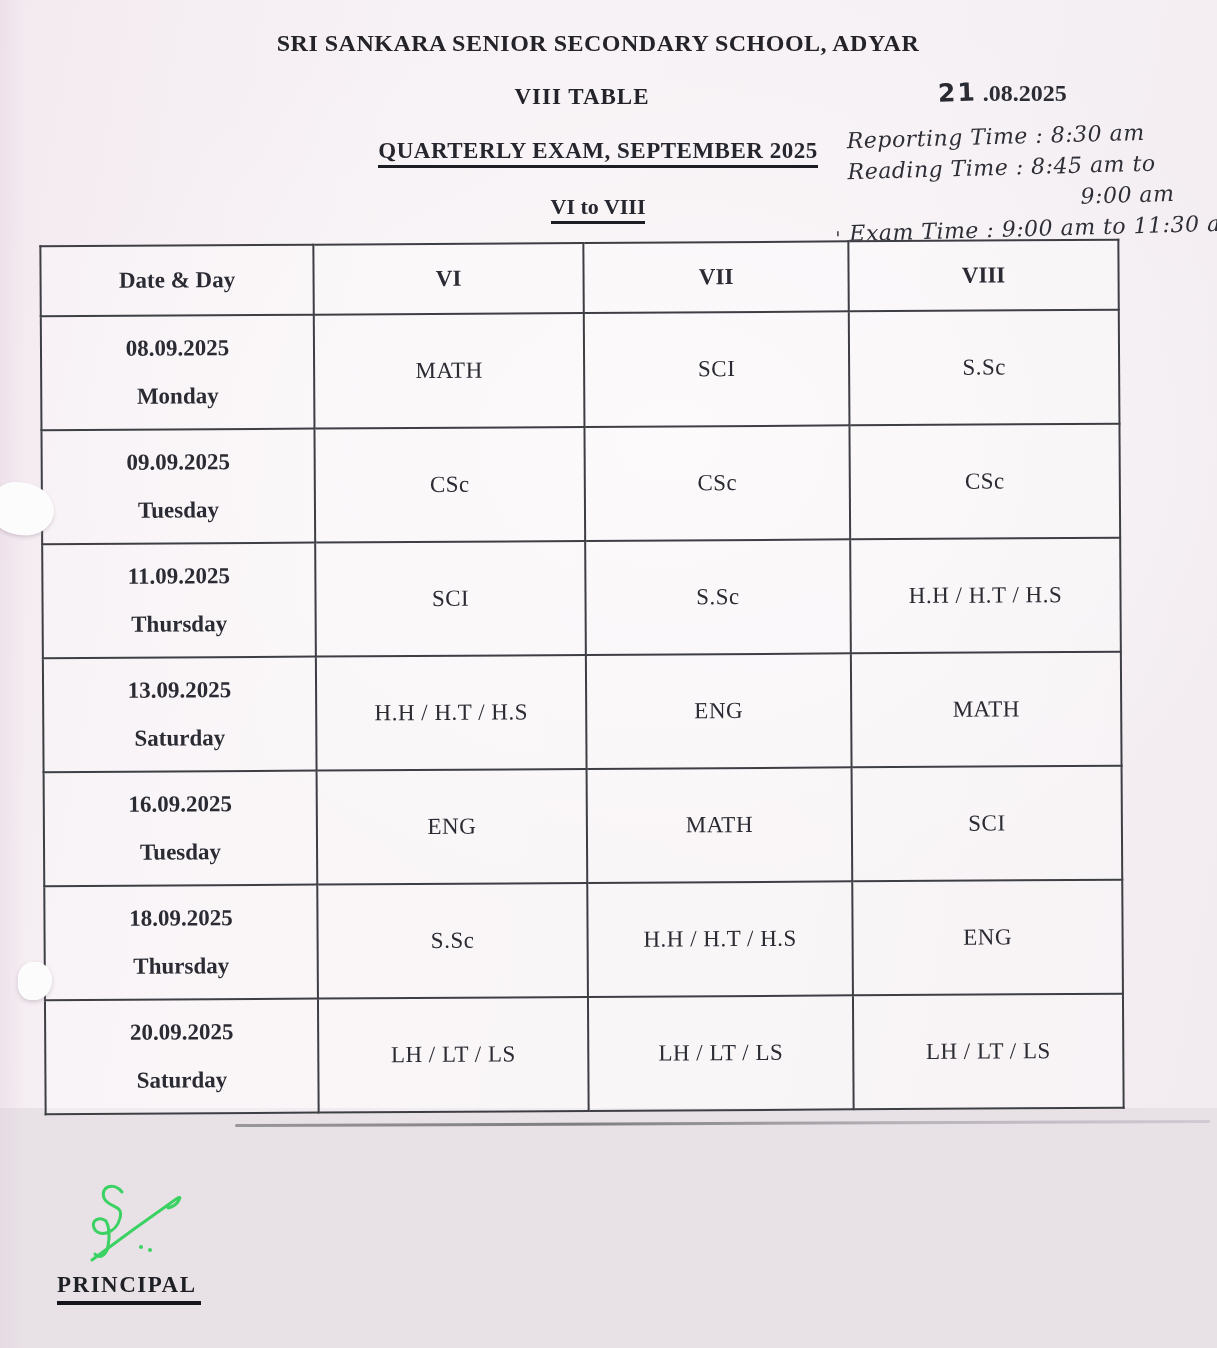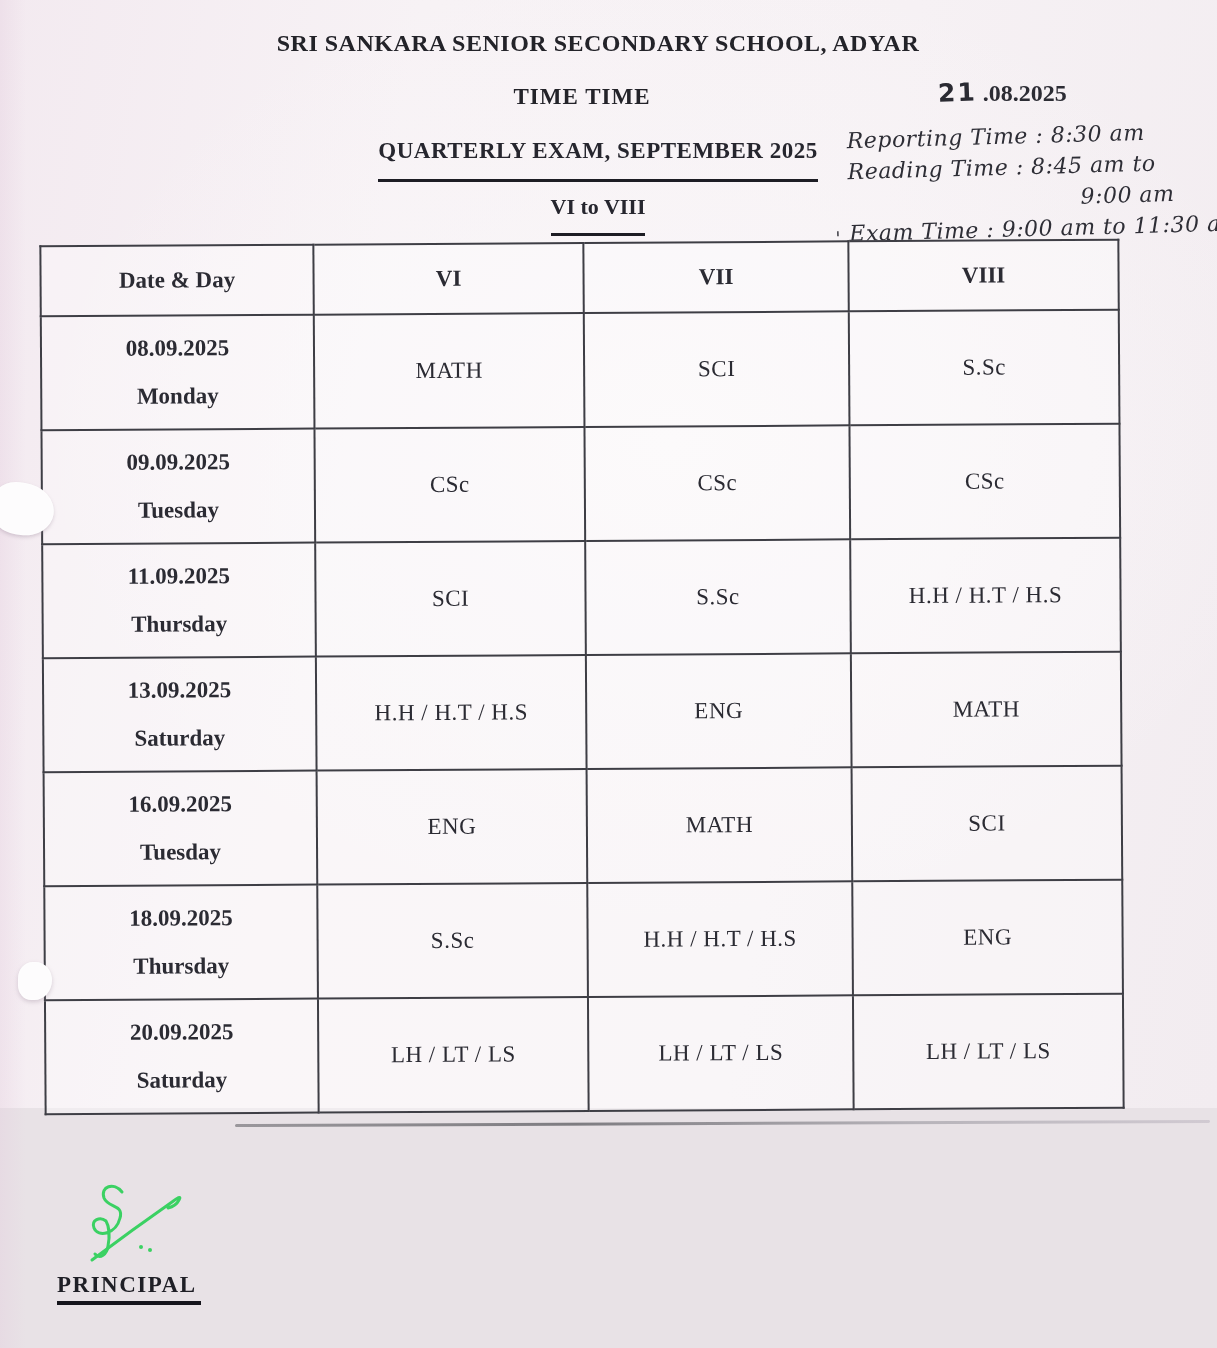--- a/index.html
+++ b/index.html
@@ -41,29 +41,29 @@
     font-family: "DejaVu Sans", sans-serif;
     font-size: 25px; letter-spacing: 2px; color: #2a2a32;
     transform: rotate(-2deg); display: inline-block;
   }
   .exam-title {
     position: absolute; top: 138px; left: 0; width: 1196px;
     text-align: center;
     font-size: 23px; font-weight: bold; letter-spacing: 0.5px;
   }
   .exam-title span {
-    border-bottom: 3px solid #1d1d24; padding-bottom: 16px;
+    border-bottom: 3px solid #1d1d24; padding-bottom: 2px;
   }
   .classes-range {
     position: absolute; top: 194px; left: 0; width: 1196px;
     text-align: center;
     font-size: 22px; font-weight: bold;
   }
   .classes-range span {
-    border-bottom: 3px solid #1d1d24; padding-bottom: 14px;
+    border-bottom: 3px solid #1d1d24; padding-bottom: 2px;
   }
 
   
   .notes {
     position: absolute; top: 120px; left: 848px; width: 368px;
     transform: rotate(-1.6deg);
     font-family: "DejaVu Serif", serif;
     font-style: italic;
     font-size: 22px; line-height: 31px;
     color: #2e2e36; letter-spacing: 0.5px;
@@ -146,21 +146,21 @@
 </style>
 </head>
 <body>
 
 <div class="paper">
 
   <div class="edge-tint"></div>
 
   <div class="school-name">SRI SANKARA SENIOR SECONDARY SCHOOL, ADYAR</div>
 
-  <div class="doc-title">TIME TIME</div>
+  <div class="doc-title">VIII TABLE</div>
 
   <div class="notice-date">
     <span class="hand-num">21</span>
     <span>.08.2025</span>
   </div>
 
   <div class="exam-title">
     <span>QUARTERLY EXAM, SEPTEMBER 2025</span>
   </div>
 

